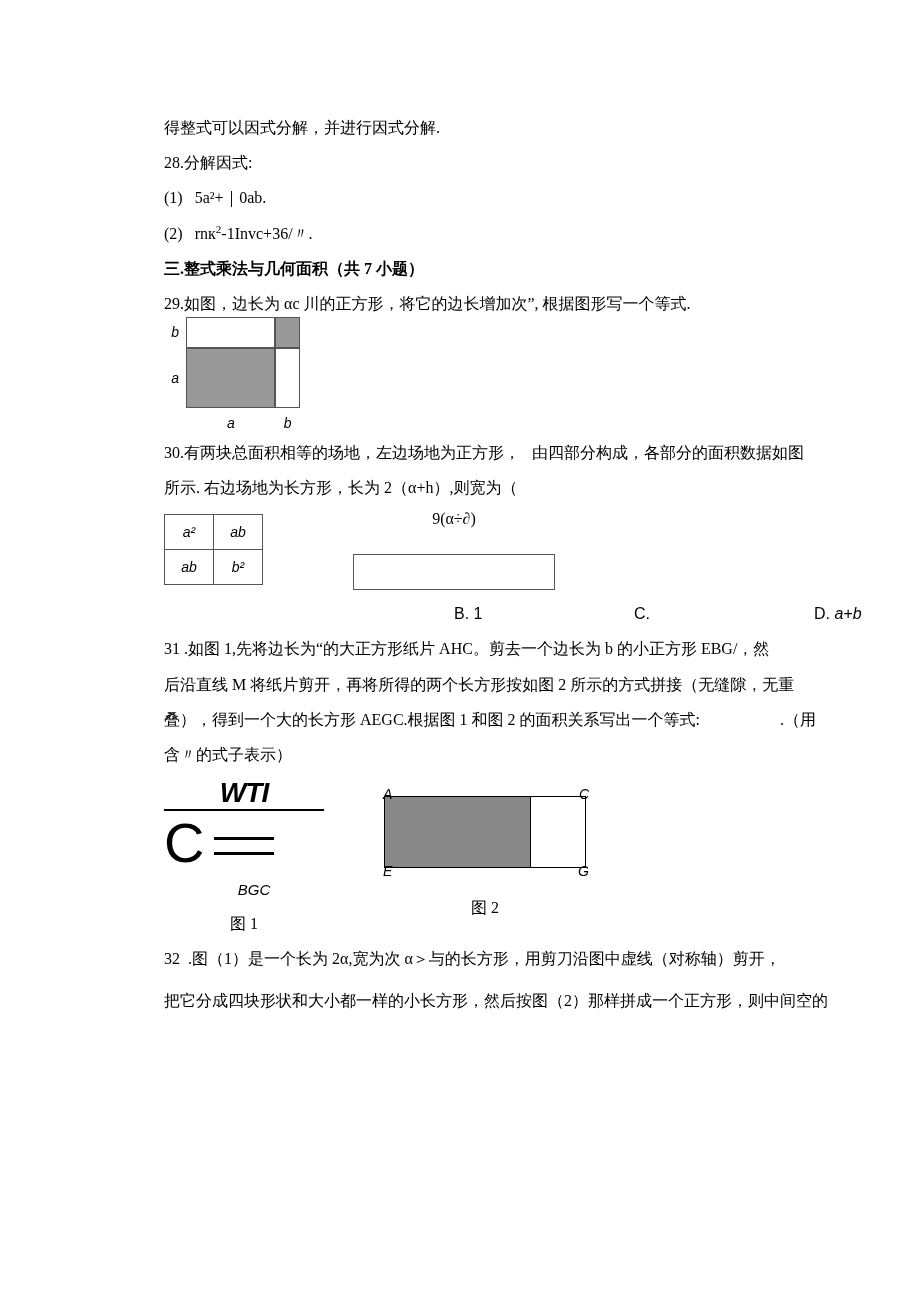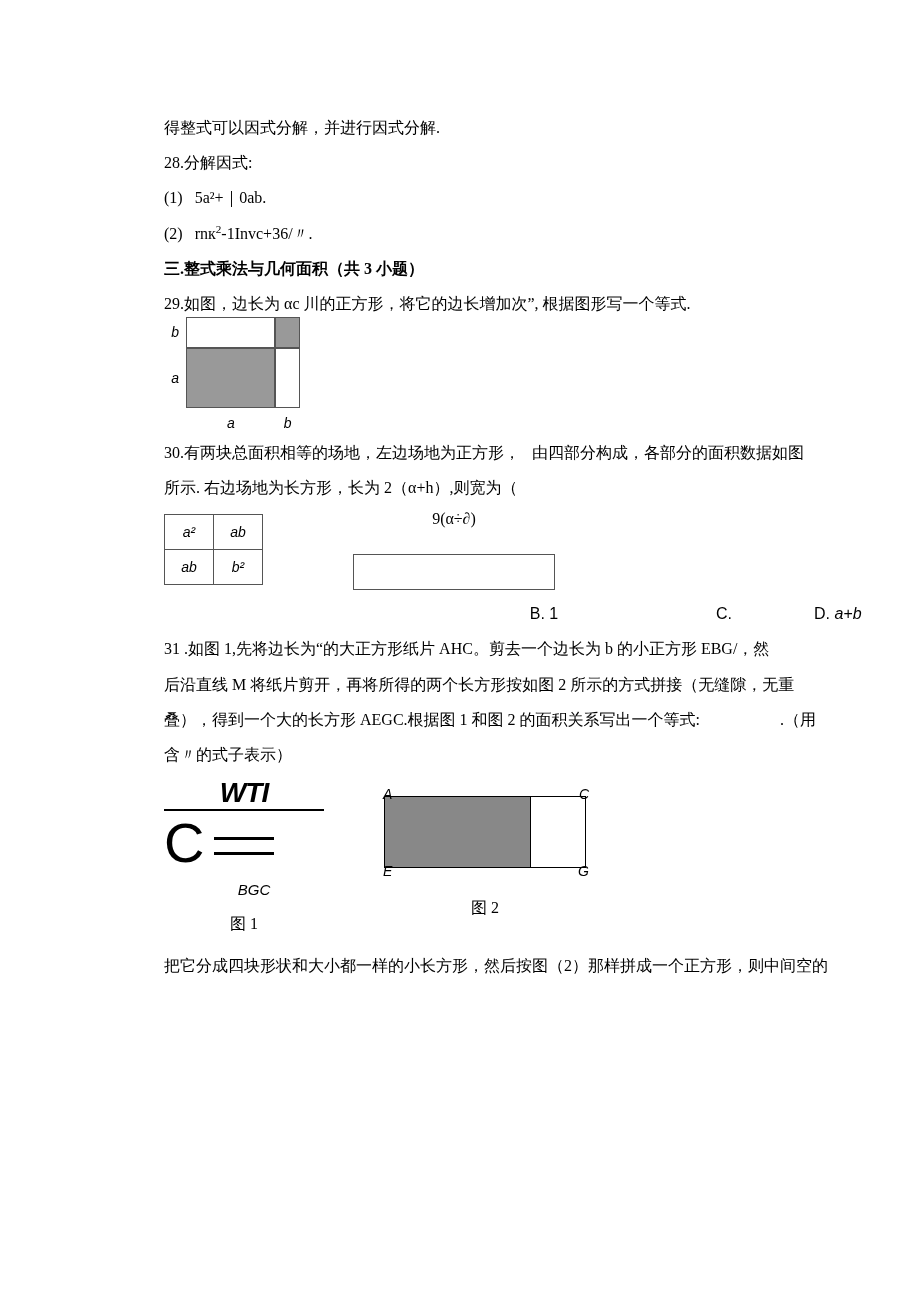--- a/index.html
+++ b/index.html
@@ -50,21 +50,21 @@
     width: 46px; height: 32px;
     font-family: Arial; font-style: italic; font-size: 14px;
     text-align: center;
   }
   .fig30b {
     border: 1px solid #555;
     width: 200px; height: 34px;
     margin-top: 26px;
   }
   .choices { display: flex; margin-top: 6px; font-family: Arial, sans-serif; }
-  .choices div { flex: 0 0 auto; text-align: center; }
+  .choices div { flex: 0 0 auto; }
 
   
   .q31row { display: flex; align-items: flex-start; margin-top: 6px; }
   .fig31L {
     width: 160px;
     font-family: Arial, sans-serif;
     text-align: center;
   }
   .wti {
     font-weight: bold;
@@ -133,21 +133,21 @@
 <div class="page">
 
   <div>得整式可以因式分解，并进行因式分解.</div>
 
   <div class="sans">28.分解因式:</div>
   <div class="sans">(1)&nbsp;&nbsp;&nbsp;5a²+｜0ab.</div>
   <div class="sans">
     <span>(2)&nbsp;&nbsp;&nbsp;rnк</span><span class="sup">2</span><span>-1Invc+36/〃.</span>
   </div>
 
-  <div class="bold sans">三.整式乘法与几何面积（共 3 小题）</div>
+  <div class="bold sans">三.整式乘法与几何面积（共 7 小题）</div>
 
   <div>29.如图，边长为 αc 川的正方形，将它的边长增加次”, 根据图形写一个等式.</div>
   <table class="fig29" cellspacing="0" cellpadding="0">
     <tbody>
         <tr>
       <td class="lbl tl">b</td>
       <td class="tm"></td>
       <td class="tr"></td>
     </tr>
     <tr>
@@ -218,15 +218,16 @@
         <div class="divider"></div>
         <span class="corner cA">A</span>
         <span class="corner cC">C</span>
         <span class="corner cE">E</span>
         <span class="corner cG">G</span>
       </div>
       <div style="margin-top:22px">图 2</div>
     </div>
   </div>
 
+  <div>32 &nbsp;.图（1）是一个长为 2α,宽为次 α＞与的长方形，用剪刀沿图中虚线（对称轴）剪开，</div>
   <div style="line-height:1.6;margin-top:12px">把它分成四块形状和大小都一样的小长方形，然后按图（2）那样拼成一个正方形，则中间空的</div>
 
 </div>
 
 </body></html>

